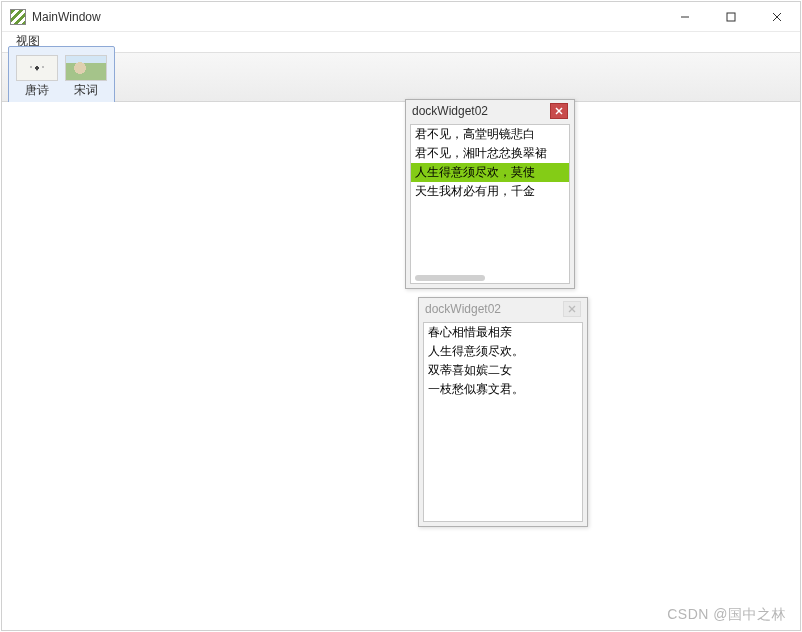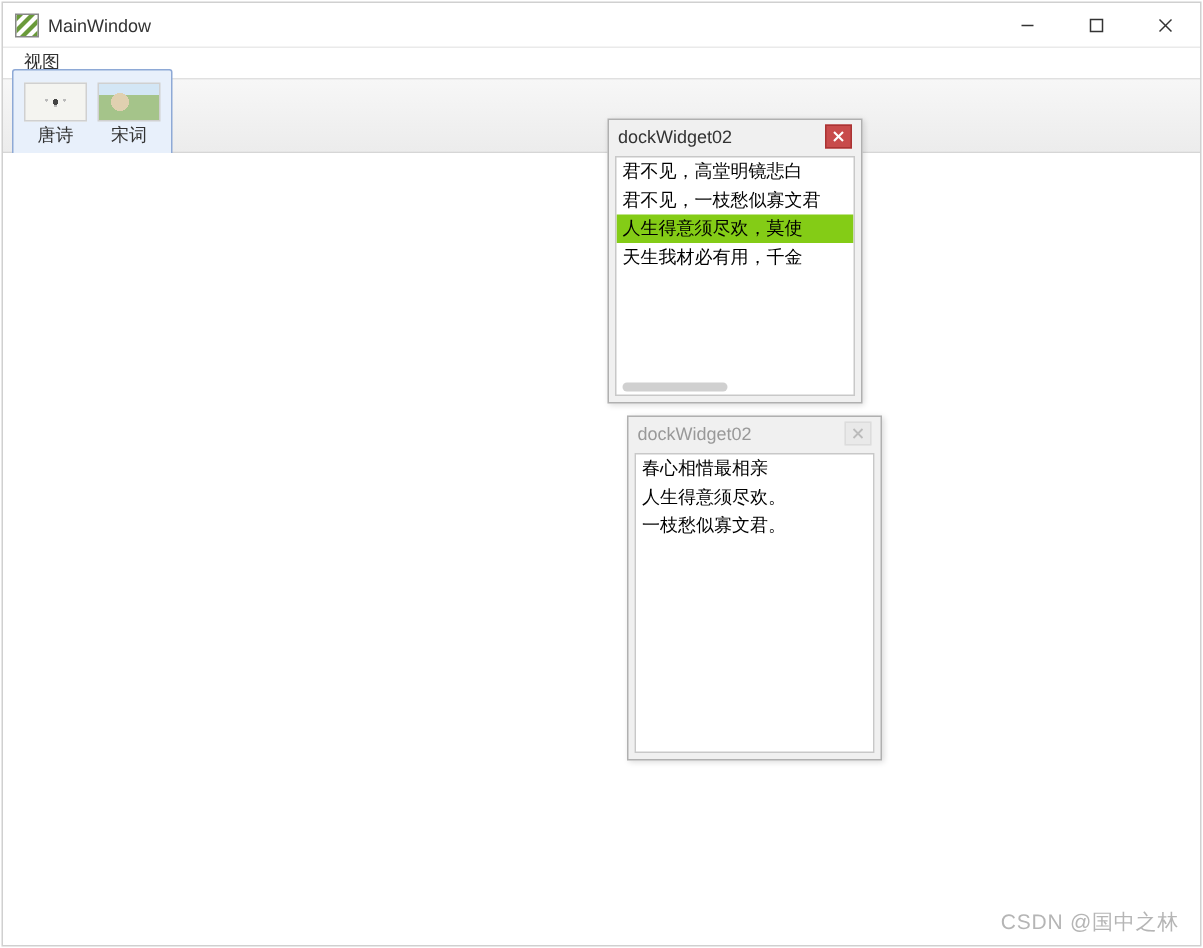--- a/index.html
+++ b/index.html
@@ -112,20 +112,21 @@
     .content { flex: 1; background: #fff; position: relative; }
 
     
     .dock {
       position: absolute;
       border: 1px solid #b0b0b0;
       background: #f0f0f0;
       box-shadow: 1px 1px 4px rgba(0,0,0,.15);
       display: flex;
       flex-direction: column;
+      margin-top: 20px;
     }
     .dock-title {
       height: 22px;
       display: flex;
       align-items: center;
       padding: 0 6px;
       font-size: 12px;
       color: #333;
     }
     .dock.inactive .dock-title { color: #999; }
@@ -234,40 +235,41 @@
         <span>dockWidget02</span>
         <div class="dock-close">
           <svg width="8" height="8" viewBox="0 0 8 8" stroke="#fff" stroke-width="1.4">
               <line x1="1" y1="1" x2="7" y2="7"></line>
               <line x1="7" y1="1" x2="1" y2="7"></line>
             </svg>
         </div>
       </div>
       <div class="dock-body">
         <div class="list-line">君不见，高堂明镜悲白</div>
-        <div class="list-line">君不见，一枝愁似寡文君</div>
+        <div class="list-line">君不见，湘叶忿忿换翠裙</div>
         <div class="list-line selected">人生得意须尽欢，莫使</div>
         <div class="list-line">天生我材必有用，千金</div>
         <div class="hscroll"></div>
       </div>
     </div>
 
     <div id="dock2" class="dock inactive">
       <div class="dock-title">
         <span>dockWidget02</span>
         <div class="dock-close">
           <svg width="8" height="8" viewBox="0 0 8 8" stroke="#bbb" stroke-width="1.2">
               <line x1="1" y1="1" x2="7" y2="7"></line>
               <line x1="7" y1="1" x2="1" y2="7"></line>
             </svg>
         </div>
       </div>
       <div class="dock-body">
         <div class="list-line">春心相惜最相亲</div>
         <div class="list-line">人生得意须尽欢。</div>
+        <div class="list-line">双蒂喜如嫔二女</div>
         <div class="list-line">一枝愁似寡文君。</div>
       </div>
     </div>
 
   </div>
 </div>
 
 <div class="watermark">CSDN @国中之林</div>
 
 </body></html>

